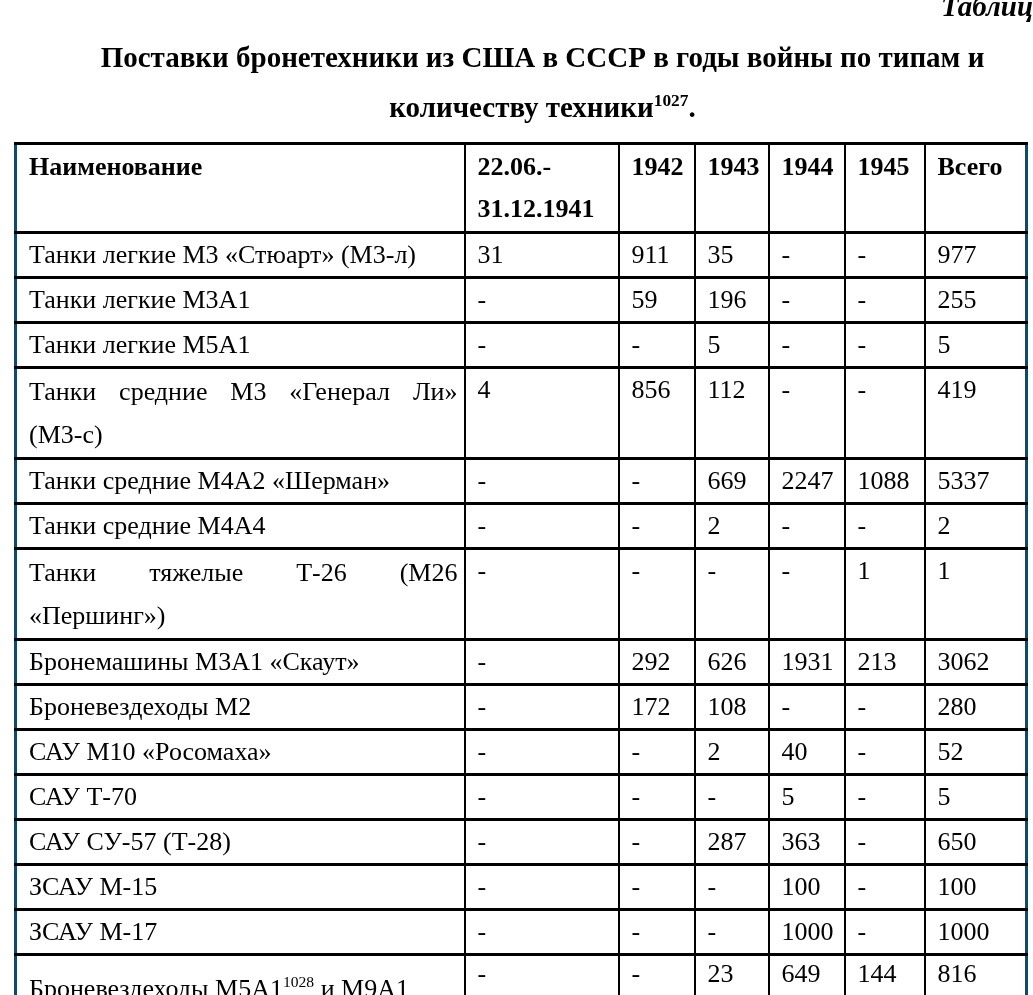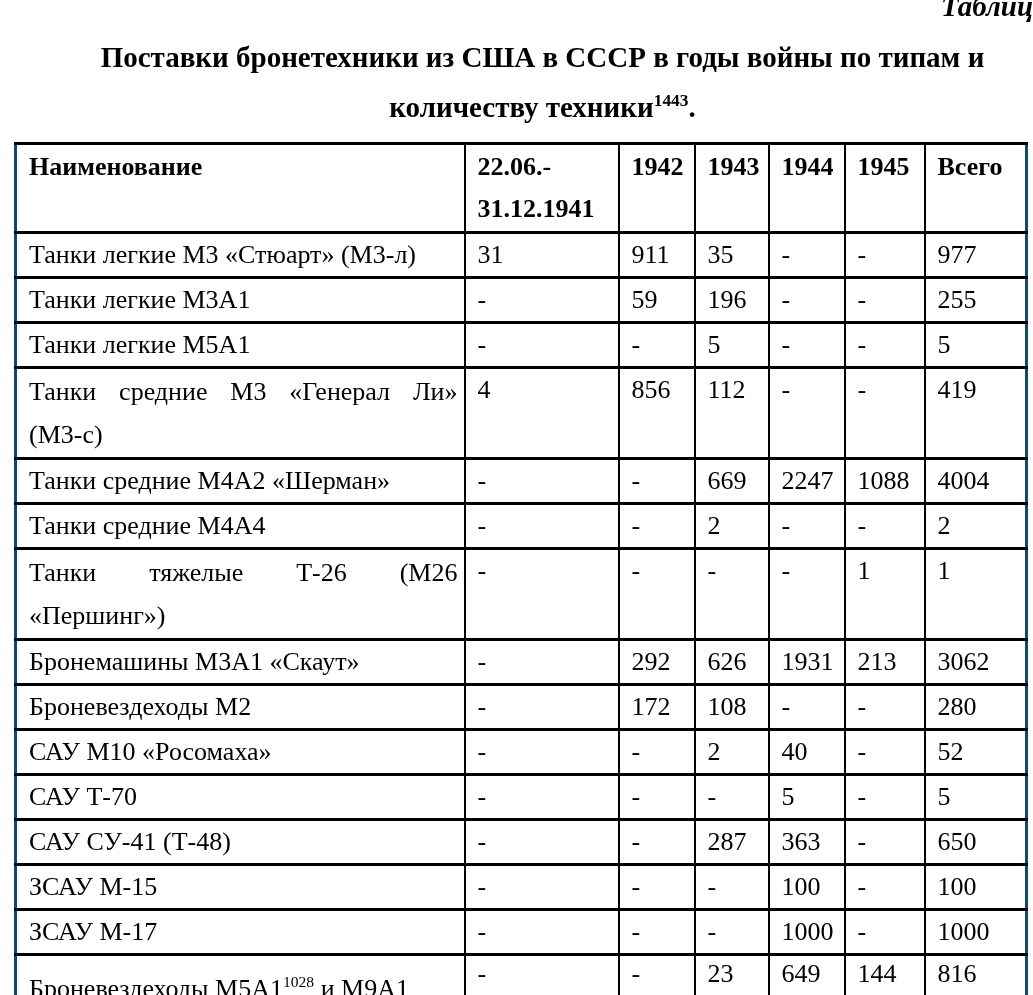--- a/index.html
+++ b/index.html
@@ -62,21 +62,21 @@
 </style>
 </head>
 <body>
 
 <div class="page">
 
   <div class="corner-label">Таблица</div>
 
   <div class="doc-title">
     <div><span>Поставки бронетехники из США в СССР в годы войны по типам и</span></div>
-    <div><span>количеству техники</span><sup>1443</sup><span>.</span></div>
+    <div><span>количеству техники</span><sup>1027</sup><span>.</span></div>
   </div>
 
   <table class="supply">
     <colgroup>
       <col style="width:449px">
       <col style="width:154px">
       <col style="width:76px">
       <col style="width:74px">
       <col style="width:76px">
       <col style="width:80px">
@@ -144,21 +144,21 @@
         </tr>
         <tr>
           <td>
             <div class="name-line">Танки средние М4А2 «Шерман»</div>
           </td>
           <td>-</td>
           <td>-</td>
           <td>669</td>
           <td>2247</td>
           <td>1088</td>
-          <td>4004</td>
+          <td>5337</td>
         </tr>
         <tr>
           <td>
             <div class="name-line">Танки средние М4А4</div>
           </td>
           <td>-</td>
           <td>-</td>
           <td>2</td>
           <td>-</td>
           <td>-</td>
@@ -215,21 +215,21 @@
           </td>
           <td>-</td>
           <td>-</td>
           <td>-</td>
           <td>5</td>
           <td>-</td>
           <td>5</td>
         </tr>
         <tr>
           <td>
-            <div class="name-line">САУ СУ-41 (Т-48)</div>
+            <div class="name-line">САУ СУ-57 (Т-28)</div>
           </td>
           <td>-</td>
           <td>-</td>
           <td>287</td>
           <td>363</td>
           <td>-</td>
           <td>650</td>
         </tr>
         <tr>
           <td>

